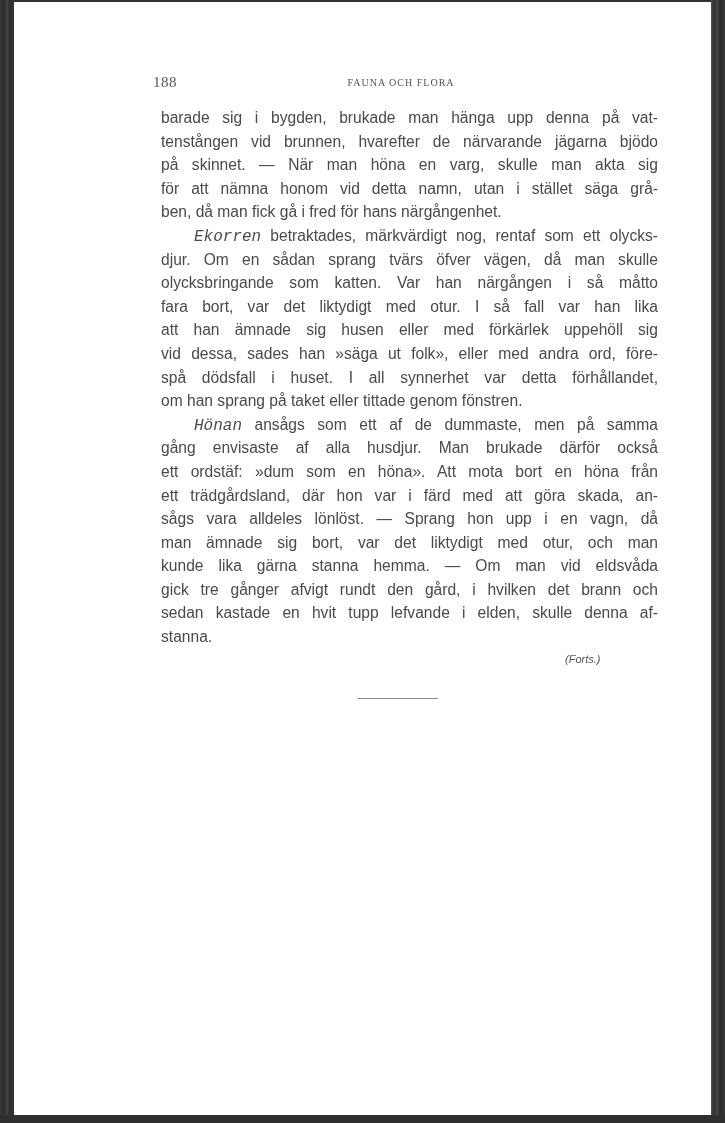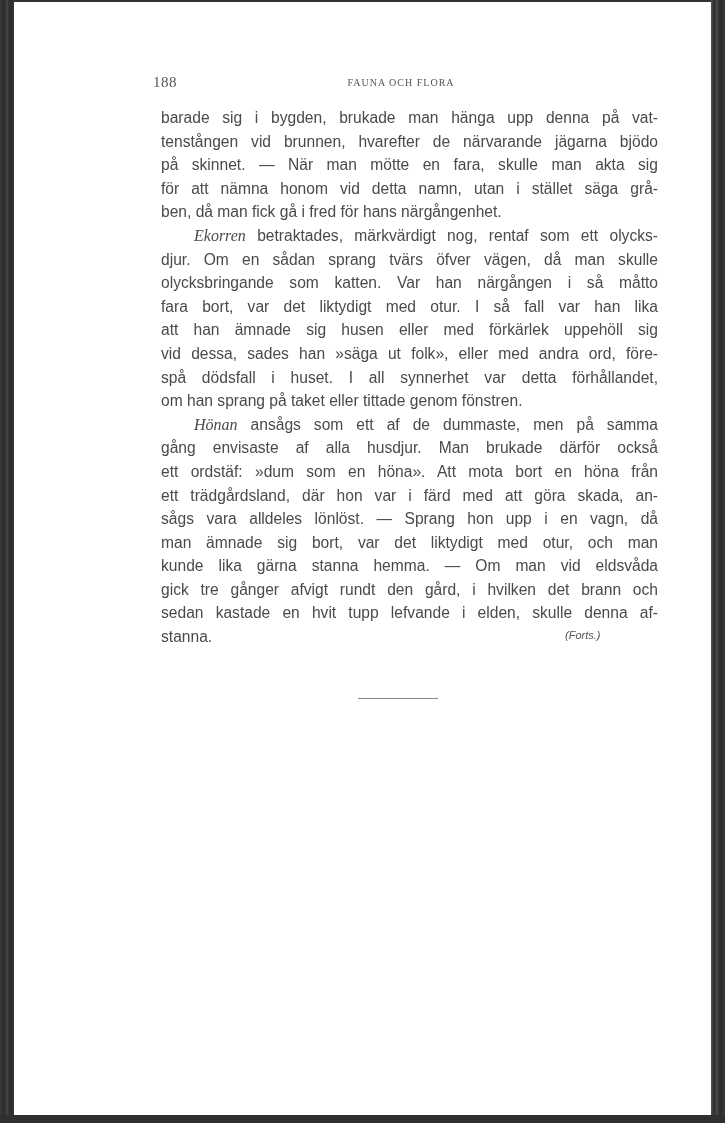--- a/index.html
+++ b/index.html
@@ -81,28 +81,28 @@
       height: 23.6px;
       overflow: visible;
     }
     .line.last {
       text-align-last: left;
     }
     .line.indent {
       padding-left: 33px;
     }
     .lead-word {
-      font-family: Liberation Serif, serif;
+      font-family: Liberation Mono, monospace;
       font-style: italic;
       font-size: 16px;
     }
     .forts {
       position: absolute;
       left: 565px;
-      top: 629px;
+      top: 653px;
       font-family: "Liberation Sans", sans-serif;
       font-style: italic;
       font-size: 11px;
       color: #555;
     }
     .end-rule {
       position: absolute;
       left: 358px;
       top: 698px;
       width: 80px;
@@ -122,21 +122,21 @@
 <div class="running-head">
   <span class="page-number">188</span>
   <span class="head-title">FAUNA OCH FLORA</span>
 </div>
 
 <div class="body-text">
 
   <div>
     <span class="line">barade sig i bygden, brukade man hänga upp denna på vat-</span>
     <span class="line">tenstången vid brunnen, hvarefter de närvarande jägarna bjödo</span>
-    <span class="line">på skinnet. — När man mötte en fara, skulle man akta sig</span>
+    <span class="line">på skinnet. — När man höna en varg, skulle man akta sig</span>
     <span class="line">för att nämna honom vid detta namn, utan i stället säga grå-</span>
     <span class="line last">ben, då man fick gå i fred för hans närgångenhet.</span>
   </div>
 
   <div>
     <span class="line indent"><span class="lead-word">Ekorren</span><span> betraktades, märkvärdigt nog, rentaf som ett olycks-</span></span>
     <span class="line">djur. Om en sådan sprang tvärs öfver vägen, då man skulle</span>
     <span class="line">olycksbringande som katten. Var han närgången i så måtto</span>
     <span class="line">fara bort, var det liktydigt med otur. I så fall var han lika</span>
     <span class="line">att han ämnade sig husen eller med förkärlek uppehöll sig</span>

